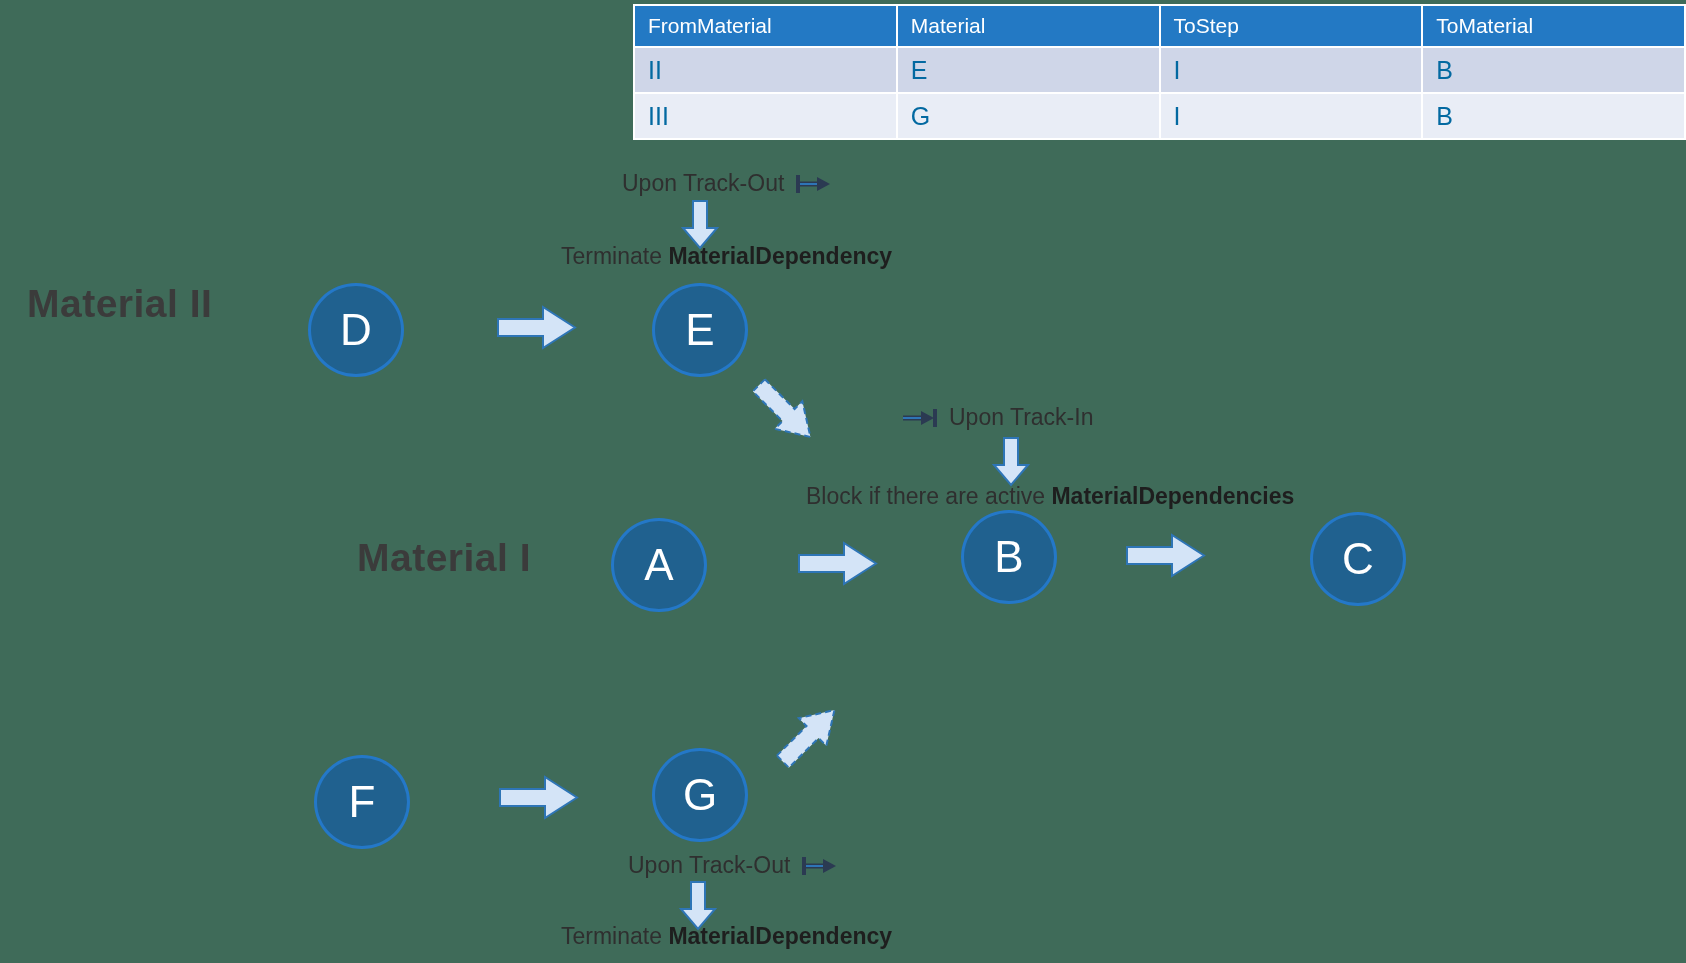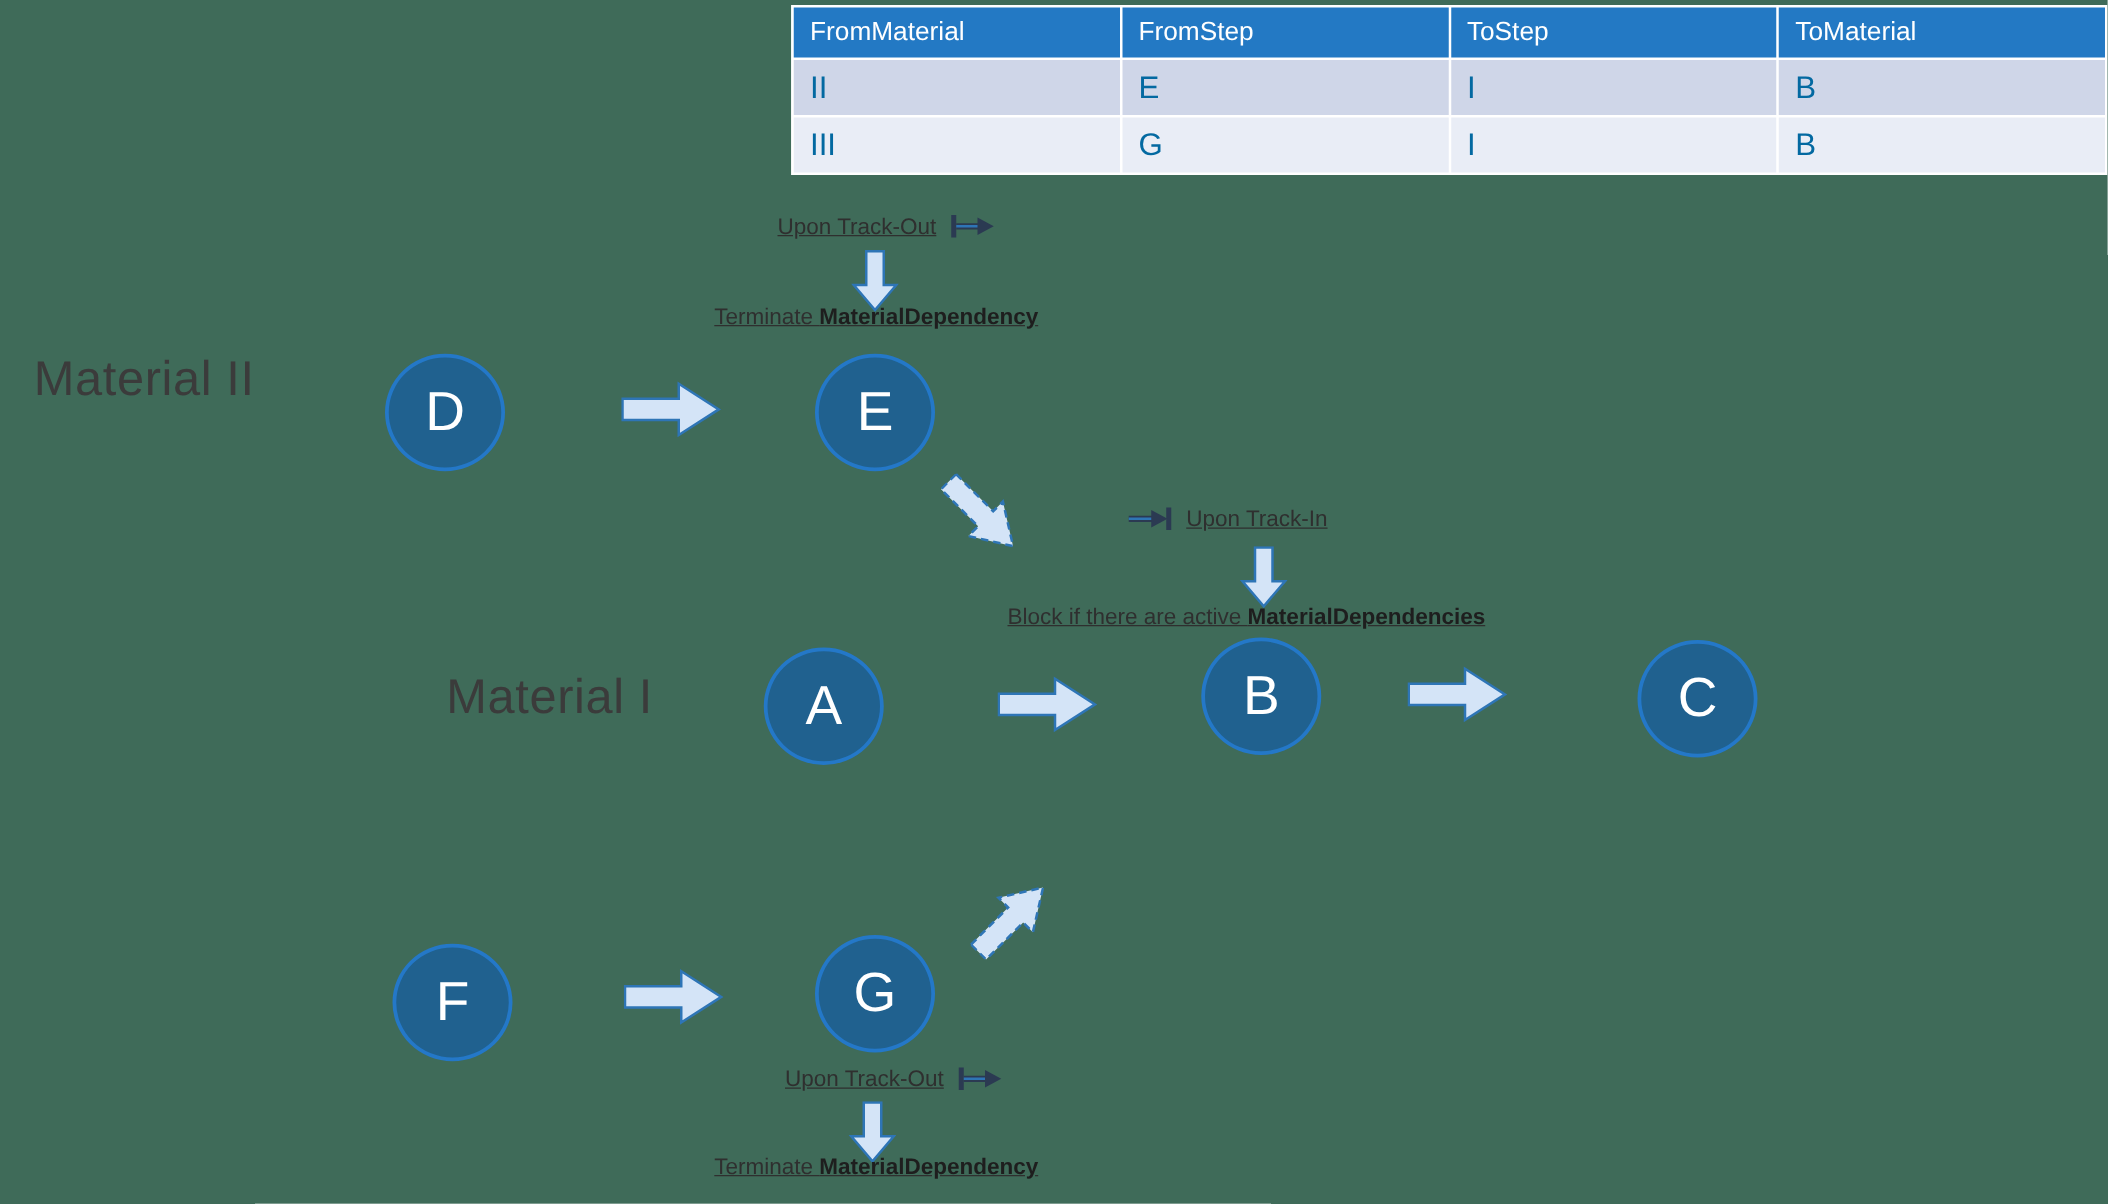--- a/index.html
+++ b/index.html
@@ -19,21 +19,21 @@
   }
   .t-row{display:grid;grid-template-columns:repeat(4,1fr);column-gap:2px;}
   .t-row .cell{display:flex;align-items:center;padding-left:13px;}
   .t-head .cell{background:var(--table_header_bg,#2379C4);color:#fff;font-size:21px;}
   .t-r1 .cell{background:var(--table_row1_bg,#CFD6E8);}
   .t-r2 .cell{background:var(--table_row2_bg,#E9EDF6);}
   .t-r1 .cell,.t-r2 .cell{color:#0369a1;font-size:25px;font-weight:300;}
 
   
   .lane-label{
-    position:absolute;font-size:39px;font-weight:400;color:#3B3B3B;
+    position:absolute;font-size:39px;font-weight:700;color:#3B3B3B;
     white-space:nowrap;letter-spacing:0.5px;
   }
 
   
   .node{
     position:absolute;width:96px;height:94px;border-radius:50%;
     background:var(--node_fill,#20618F);
     border:3px solid var(--node_stroke,#2478C8);
     box-sizing:border-box;
     display:flex;align-items:center;justify-content:center;
@@ -44,40 +44,40 @@
   .arrow{position:absolute;}
   .block-arrow polygon{
     fill:var(--arrow_fill,#D4E4F7);
     stroke:var(--arrow_stroke,#2E75B6);
     stroke-width:2;stroke-linejoin:miter;
   }
   .dashed polygon{stroke-dasharray:6 4;}
 
   
   .annot{
-    position:absolute;font-size:18px;color:#2F2F2F;white-space:nowrap;z-index:5;text-decoration:underline;
+    position:absolute;font-size:23px;color:#2F2F2F;white-space:nowrap;z-index:5;
   }
   .annot b{font-weight:700;color:#1E1E1E;text-align:center;}
   .annot.with-icon{display:flex;align-items:center;gap:9px;}
   .annot.centered{width:280px;text-align:center;}
   .marker-icon{display:inline-block;flex:0 0 auto;}
   .marker-icon .bar{fill:var(--icon_color,#2B3A52);}
   .marker-icon .stem-dark{stroke:var(--icon_color,#2B3A52);stroke-width:5;}
   .marker-icon .stem-blue{stroke:var(--icon_line,#2E75B6);stroke-width:2;}
   .marker-icon .head{fill:var(--icon_color,#2B3A52);}
 </style>
 </head>
 <body>
 
 <div class="stage">
 
   <div class="dep-table">
     <div class="t-row t-head">
       <div class="cell">FromMaterial</div>
-      <div class="cell">FromStep</div>
+      <div class="cell">Material</div>
       <div class="cell">ToStep</div>
       <div class="cell">ToMaterial</div>
     </div>
     <div class="t-row t-r1">
       <div class="cell">II</div>
       <div class="cell">E</div>
       <div class="cell">I</div>
       <div class="cell">B</div>
     </div>
     <div class="t-row t-r2">

